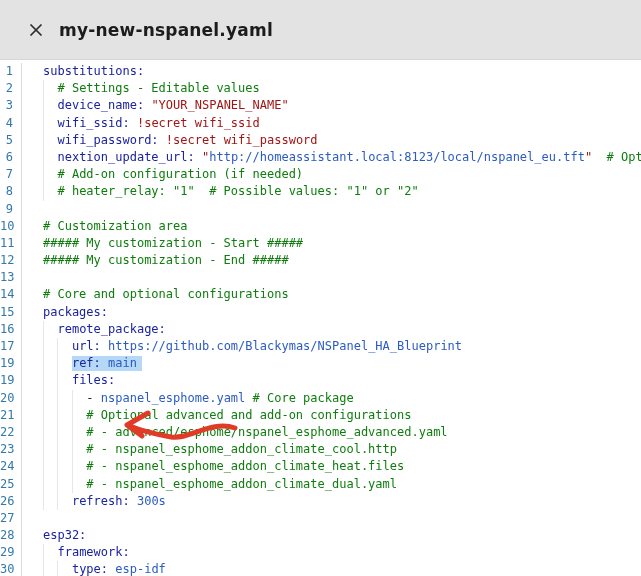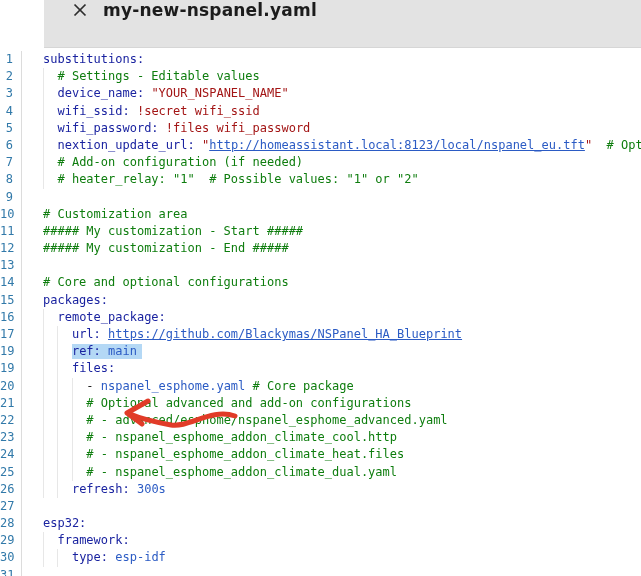--- a/index.html
+++ b/index.html
@@ -4,43 +4,43 @@
 <style>
   :root{
     --header_bg:#e3e3e3; --header_border:#d6d6d6; --title:#1c1c1c; --icon:#2e2e2e;
     --bg:#ffffff; --gutter_border:#dcdcdc; --line_number:#3179a9; --guide:#e7e7e7;
     --key:#1a23a0; --string:#a31515; --comment:#0e7d0e; --value:#2b5bc4; --link:#2b5bc4;
     --plain:#222222; --selection:#b4d8f5; --arrow:#e13b28;
   }
   *{margin:0;padding:0;box-sizing:border-box;}
   html,body{width:641px;height:576px;overflow:hidden;background:var(--bg);
     font-family:"DejaVu Sans",sans-serif;}
-  .header{height:48px;background:var(--header_bg);border-bottom:1px solid var(--header_border);
-    display:flex;margin-left:44px;}
+  .header{height:60px;background:var(--header_bg);border-bottom:1px solid var(--header_border);
+    display:flex;align-items:center;}
   .close-btn{background:none;border:none;cursor:pointer;margin-left:26px;width:20px;height:20px;
     display:flex;align-items:center;justify-content:center;padding:0;}
   .title{font-size:17px;font-weight:bold;color:var(--title);margin-left:13px;
     font-family:"DejaVu Sans",sans-serif;letter-spacing:0.2px;}
   .editor{position:relative;width:641px;height:528px;background:var(--bg);overflow:hidden;
     font-family:"DejaVu Sans Mono","Liberation Mono",monospace;font-size:12px;}
   .lines{padding-top:3px;}
   .line{position:relative;height:17.2px;line-height:17.2px;white-space:pre;display:flex;}
   .ln{display:inline-block;width:22px;flex:0 0 22px;text-align:right;color:var(--line_number);
     border-right:1px solid var(--gutter_border);padding-right:0;margin-right:0;height:100%;}
   .ln span{display:inline-block;padding-right:8px;}
   .lc{position:relative;margin-left:21px;height:100%;white-space:pre;color:var(--plain);text-align:right;}
   .guide{position:absolute;top:0;bottom:0;width:1px;background:var(--guide);}
   .sel{position:absolute;top:1px;bottom:1px;background:var(--selection);z-index:0;}
   .lc span.sg{position:relative;z-index:1;}
   .sg-w{color:var(--plain);}
   .sg-k{color:var(--key);}
   .sg-s{color:var(--string);}
   .sg-c{color:var(--comment);}
   .sg-v{color:var(--value);}
-  .sg-l{color:var(--link);text-decoration:underline;cursor:pointer;}
+  .sg-l{color:var(--link);cursor:pointer;}
   .arrow-svg{position:absolute;left:93px;top:346px;z-index:3;pointer-events:none;}
 </style>
 </head>
 <body>
 
 <div class="header">
   <button class="close-btn" title="">
     <svg width="16" height="16" viewBox="0 0 16 16">
       <line x1="2.5" y1="2.5" x2="13.5" y2="13.5" stroke="#2e2e2e" stroke-width="1.7"></line>
       <line x1="13.5" y1="2.5" x2="2.5" y2="13.5" stroke="#2e2e2e" stroke-width="1.7"></line>
@@ -48,21 +48,21 @@
   </button>
   <div class="title">my-new-nspanel.yaml</div>
 </div>
 
 <div class="editor">
   <div class="lines" id="lines">
       <div class="line"><div class="ln"><span>1</span></div><div class="lc"><span class="sg sg-k">substitutions:</span></div></div>
       <div class="line"><div class="ln"><span>2</span></div><div class="lc"><div class="guide" style="left: 0ch;"></div><span class="sg sg-w">  </span><span class="sg sg-c"># Settings - Editable values</span></div></div>
       <div class="line"><div class="ln"><span>3</span></div><div class="lc"><div class="guide" style="left: 0ch;"></div><span class="sg sg-w">  </span><span class="sg sg-k">device_name:</span><span class="sg sg-w"> </span><span class="sg sg-s">"YOUR_NSPANEL_NAME"</span></div></div>
       <div class="line"><div class="ln"><span>4</span></div><div class="lc"><div class="guide" style="left: 0ch;"></div><span class="sg sg-w">  </span><span class="sg sg-k">wifi_ssid:</span><span class="sg sg-w"> </span><span class="sg sg-s">!secret wifi_ssid</span></div></div>
-      <div class="line"><div class="ln"><span>5</span></div><div class="lc"><div class="guide" style="left: 0ch;"></div><span class="sg sg-w">  </span><span class="sg sg-k">wifi_password:</span><span class="sg sg-w"> </span><span class="sg sg-s">!files wifi_password</span></div></div>
+      <div class="line"><div class="ln"><span>5</span></div><div class="lc"><div class="guide" style="left: 0ch;"></div><span class="sg sg-w">  </span><span class="sg sg-k">wifi_password:</span><span class="sg sg-w"> </span><span class="sg sg-s">!secret wifi_password</span></div></div>
       <div class="line"><div class="ln"><span>6</span></div><div class="lc"><div class="guide" style="left: 0ch;"></div><span class="sg sg-w">  </span><span class="sg sg-k">nextion_update_url:</span><span class="sg sg-w"> </span><span class="sg sg-s">"</span><span class="sg sg-l">http://homeassistant.local:8123/local/nspanel_eu.tft</span><span class="sg sg-s">"</span><span class="sg sg-w">  </span><span class="sg sg-c"># Opti</span></div></div>
       <div class="line"><div class="ln"><span>7</span></div><div class="lc"><div class="guide" style="left: 0ch;"></div><span class="sg sg-w">  </span><span class="sg sg-c"># Add-on configuration (if needed)</span></div></div>
       <div class="line"><div class="ln"><span>8</span></div><div class="lc"><div class="guide" style="left: 0ch;"></div><span class="sg sg-w">  </span><span class="sg sg-c"># heater_relay: "1"  # Possible values: "1" or "2"</span></div></div>
       <div class="line"><div class="ln"><span>9</span></div><div class="lc"></div></div>
       <div class="line"><div class="ln"><span>10</span></div><div class="lc"><span class="sg sg-c"># Customization area</span></div></div>
       <div class="line"><div class="ln"><span>11</span></div><div class="lc"><span class="sg sg-c">##### My customization - Start #####</span></div></div>
       <div class="line"><div class="ln"><span>12</span></div><div class="lc"><span class="sg sg-c">##### My customization - End #####</span></div></div>
       <div class="line"><div class="ln"><span>13</span></div><div class="lc"></div></div>
       <div class="line"><div class="ln"><span>14</span></div><div class="lc"><span class="sg sg-c"># Core and optional configurations</span></div></div>
       <div class="line"><div class="ln"><span>15</span></div><div class="lc"><span class="sg sg-k">packages:</span></div></div>

